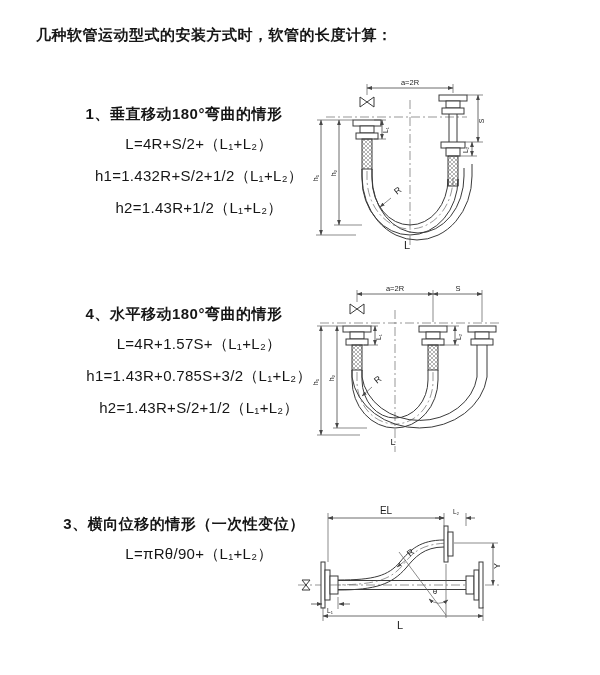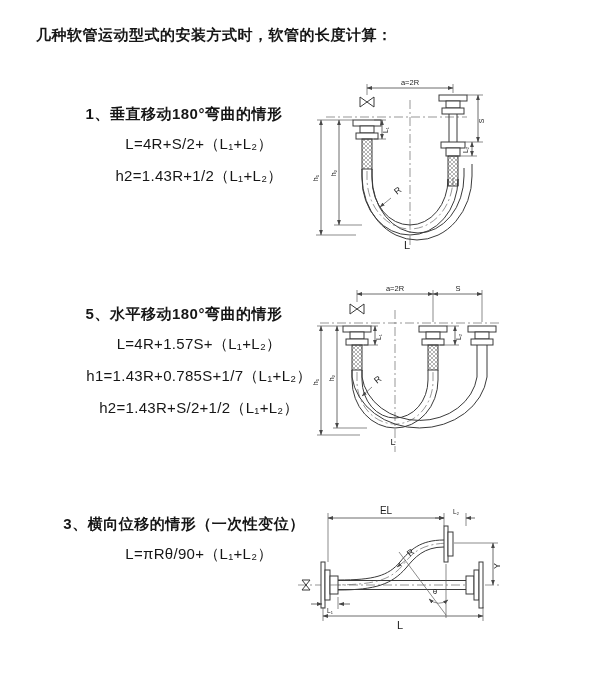--- a/index.html
+++ b/index.html
@@ -22,27 +22,28 @@
 </head>
 <body>
 
 <div class="page">
 
   <h1 class="title">几种软管运动型式的安装方式时，软管的长度计算：</h1>
 
   <section class="sec" style="top:104px">
     <div class="sec-heading">1、垂直移动180°弯曲的情形</div>
     <div class="formula">L=4R+S/2+（L₁+L₂）</div>
+    <div class="formula">h1=1.432R+S/2+1/2（L₁+L₂）</div>
     <div class="formula">h2=1.43R+1/2（L₁+L₂）</div>
   </section>
 
   <section class="sec" style="top:304px">
-    <div class="sec-heading">5、水平移动180°弯曲的情形</div>
+    <div class="sec-heading">4、水平移动180°弯曲的情形</div>
     <div class="formula">L=4R+1.57S+（L₁+L₂）</div>
-    <div class="formula">h1=1.43R+0.785S+1/7（L₁+L₂）</div>
+    <div class="formula">h1=1.43R+0.785S+3/2（L₁+L₂）</div>
     <div class="formula">h2=1.43R+S/2+1/2（L₁+L₂）</div>
   </section>
 
   <section class="sec" style="top:514px">
     <div class="sec-heading">3、横向位移的情形（一次性变位）</div>
     <div class="formula">L=πRθ/90+（L₁+L₂）</div>
   </section>
 
   <svg class="diag" style="left:312px;top:76px" width="278" height="180" viewBox="0 0 278 180">
     <defs>

